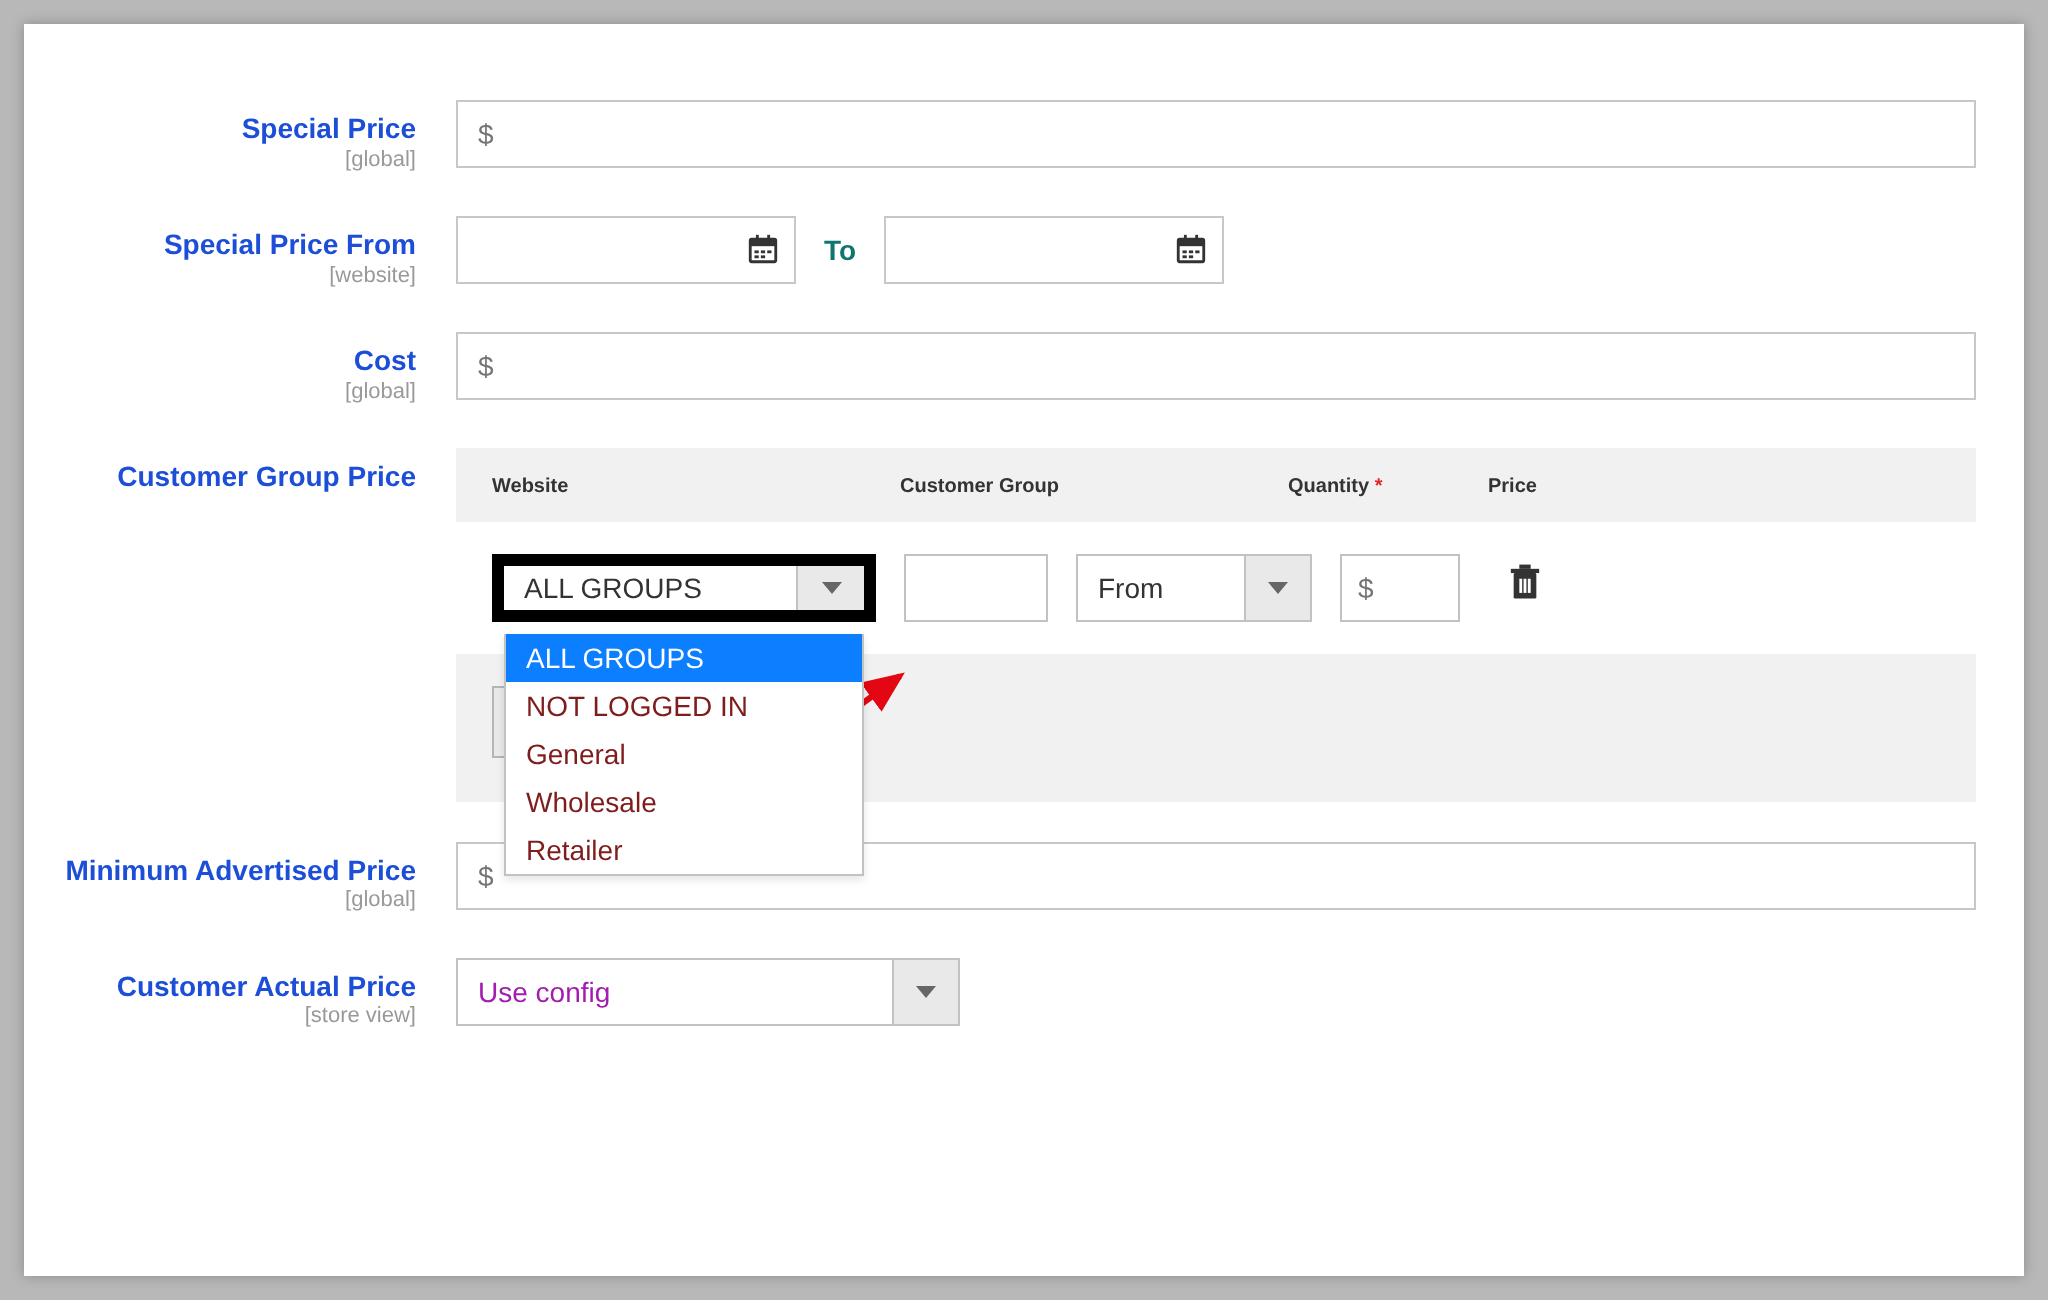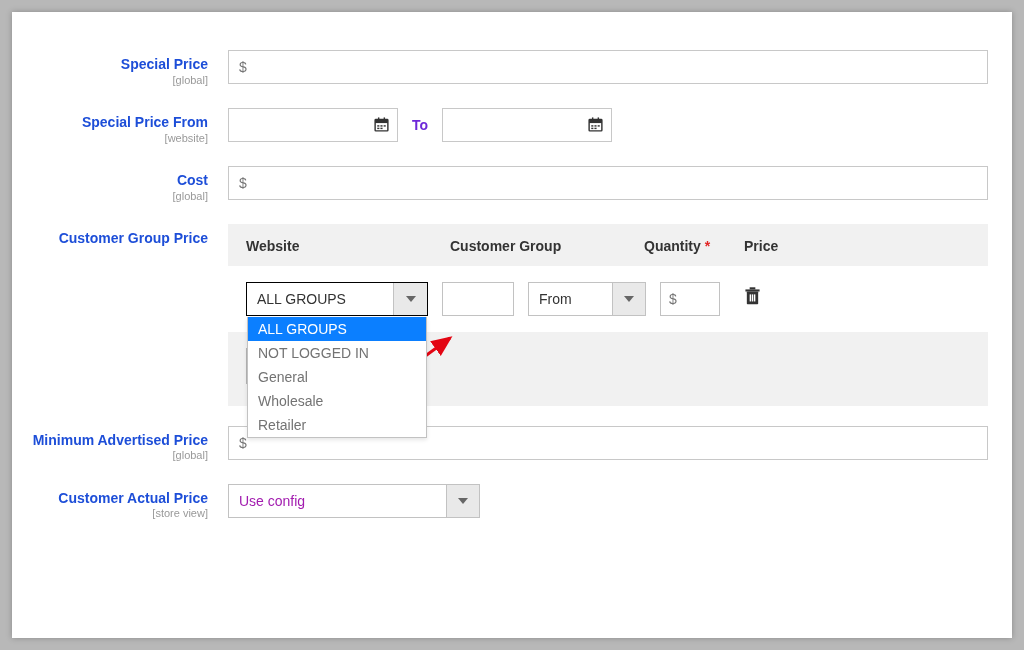--- a/index.html
+++ b/index.html
@@ -79,32 +79,32 @@
   .cal-icon {
     position: absolute;
     right: 8px;
     top: 8px;
     pointer-events: auto;
     cursor: pointer;
   }
   .to-label {
     font-size: 14px;
     font-weight: 600;
-    color: #6d28d9;
+    color: #0f766e;
     text-align: right;
   }
   .group-block {
     background: #f1f1f1;
     padding: 0;
   }
   .group-headers {
     display: flex;
     padding: 14px 18px 12px 18px;
     gap: 14px;
-    font-size: 14px;
+    font-size: 10px;
     font-weight: 600;
     color: #333;
   }
   .hdr-website { width: 190px; }
   .hdr-group { width: 180px; }
   .hdr-qty { width: 86px; }
   .hdr-price { flex: 1; }
   .req-star { color: #e22626; }
   .group-row {
     display: flex;
@@ -133,21 +133,21 @@
   .select-wrap .sel-btn {
     width: 34px;
     border: 1px solid #c2c2c2;
     background: #e9e9e9;
     display: flex;
     align-items: center;
     justify-content: center;
     cursor: pointer;
   }
   .sw-website .sel-display { width: 156px; }
-  .sw-group { border: 1px solid #000000; }
+  .sw-group { border: 6px solid #000000; }
   .sw-group .sel-display { width: 146px; border: none; }
   .sw-group .sel-btn { border-top: none; border-bottom: none; border-right: none; }
   .sw-fixed .sel-display { width: 84px; }
   .qty-input {
     width: 72px;
     height: 34px;
     border: 1px solid #c2c2c2;
     padding: 0 8px;
     font-size: 14px;
   }
@@ -170,21 +170,21 @@
     width: 180px;
     background: #fff;
     border: 1px solid #c2c2c2;
     border-top: none;
     z-index: 20;
     box-shadow: 0 2px 4px rgba(0,0,0,0.1);
   }
   .dropdown-list .opt {
     padding: 4px 10px;
     font-size: 14px;
-    color: #737373;
+    color: #7f1d1d;
     cursor: pointer;
   }
   .dropdown-list .opt.selected {
     background: #0b7fff;
     color: #fff;
   }
   .add-row {
     padding: 16px 18px 22px 18px;
   }
   .add-btn {

